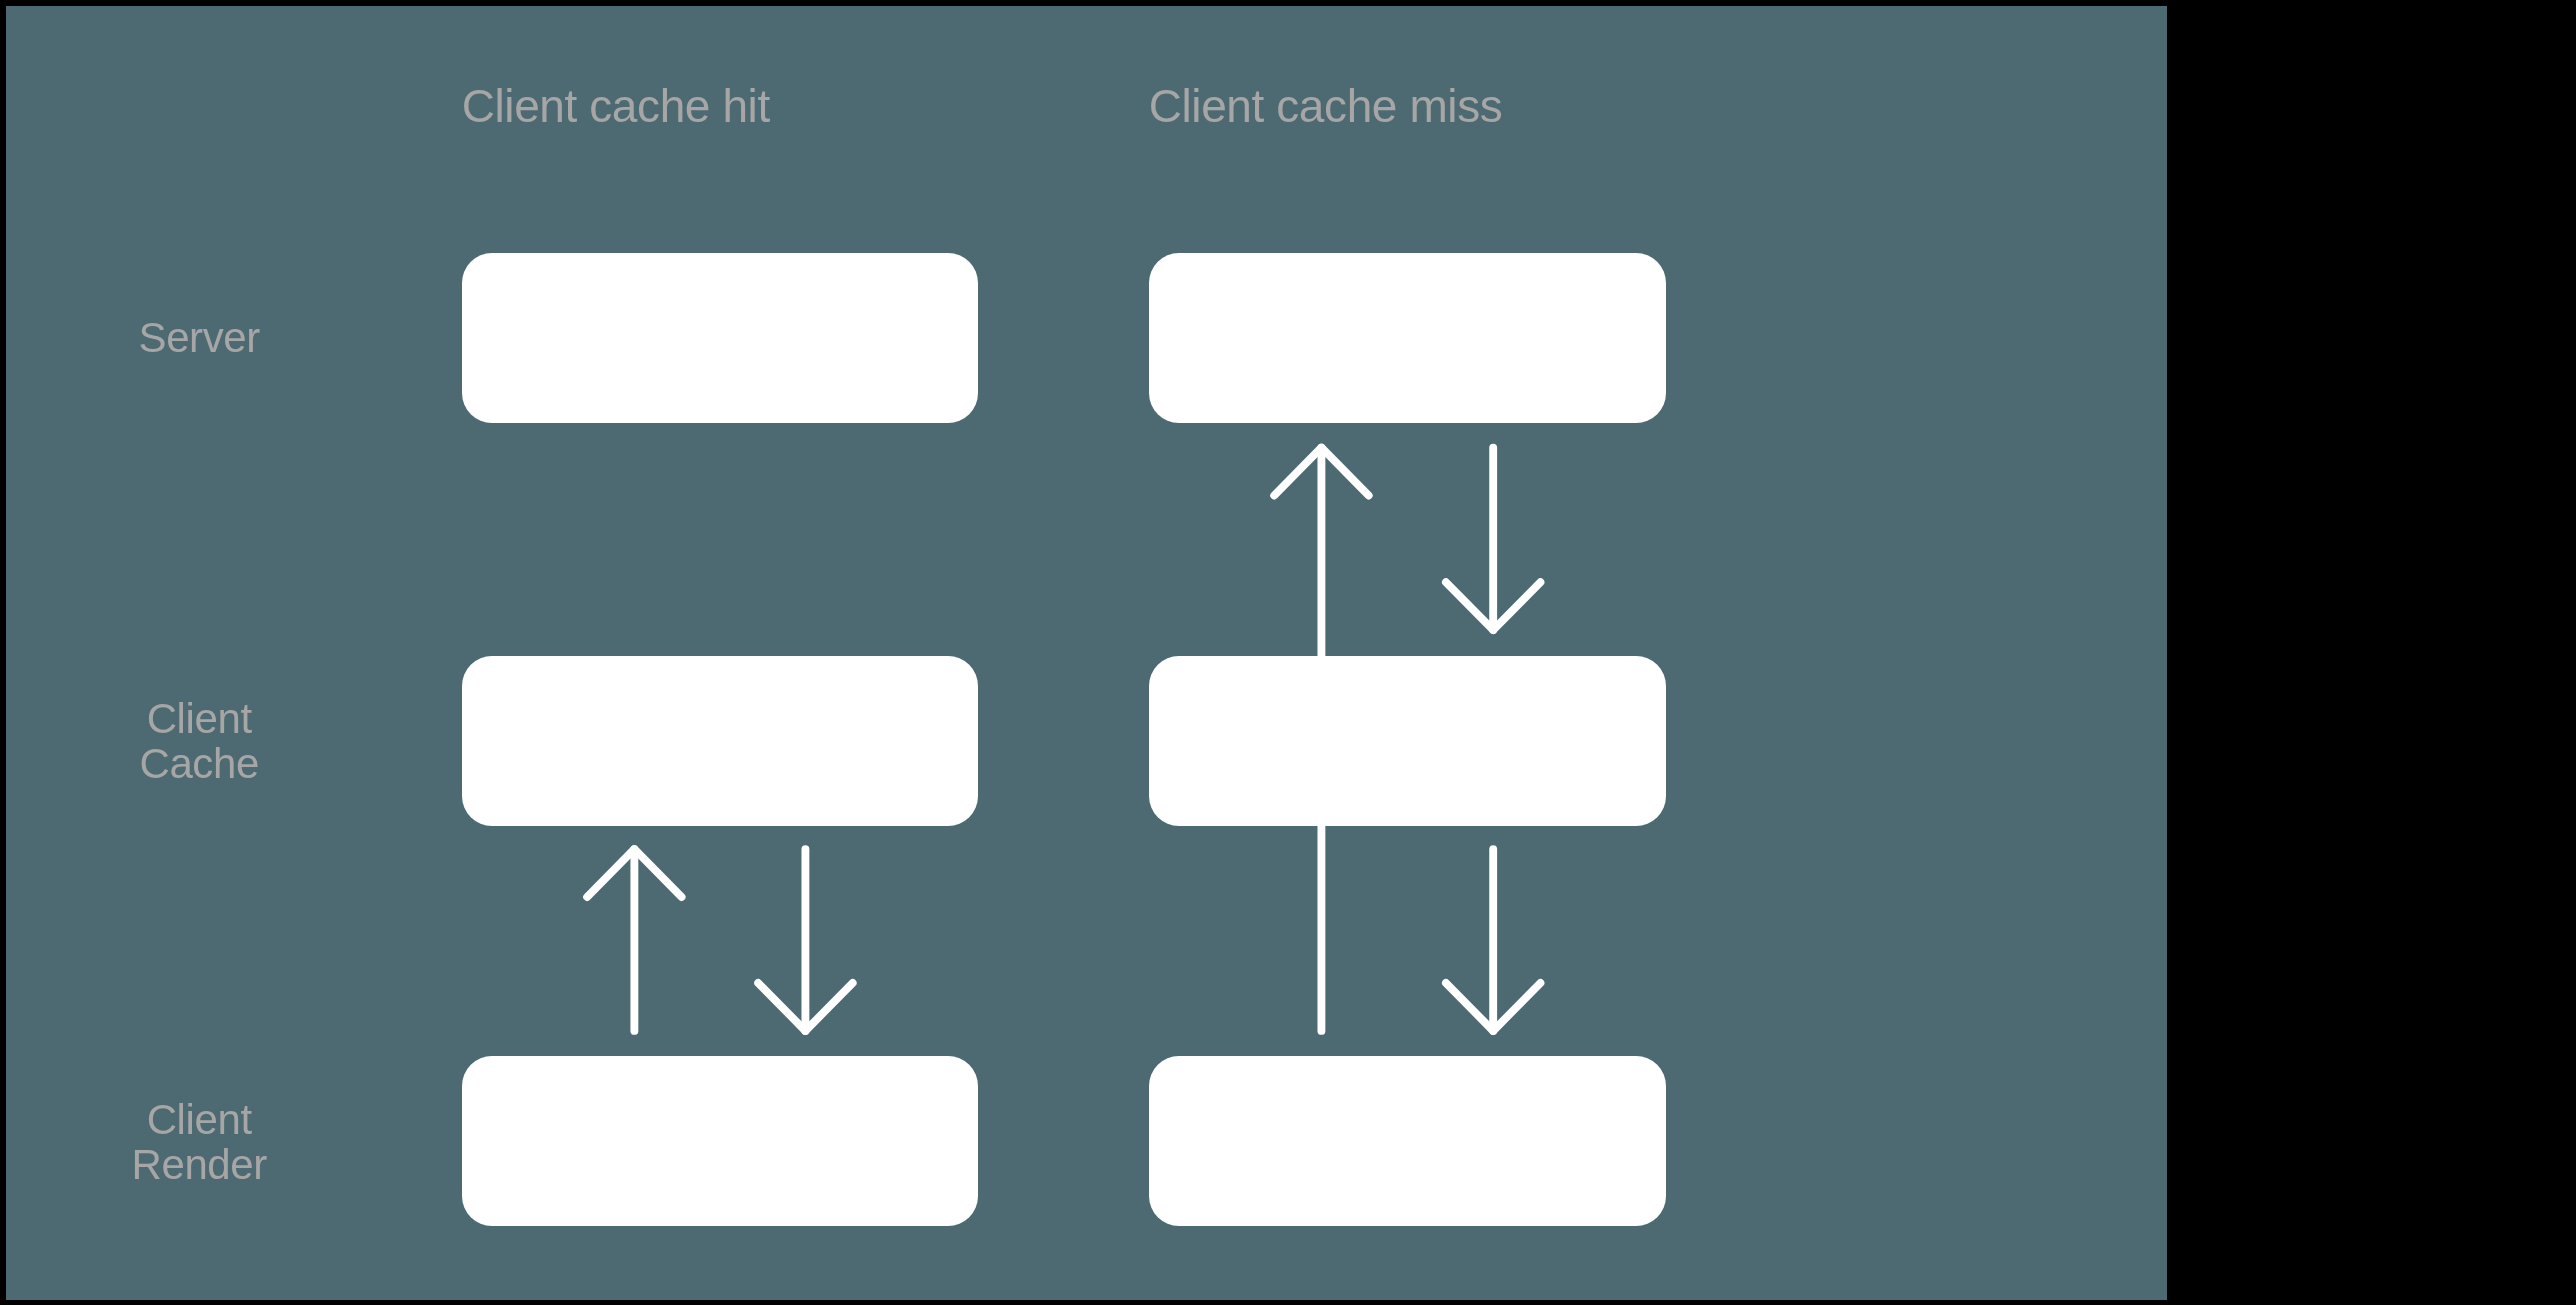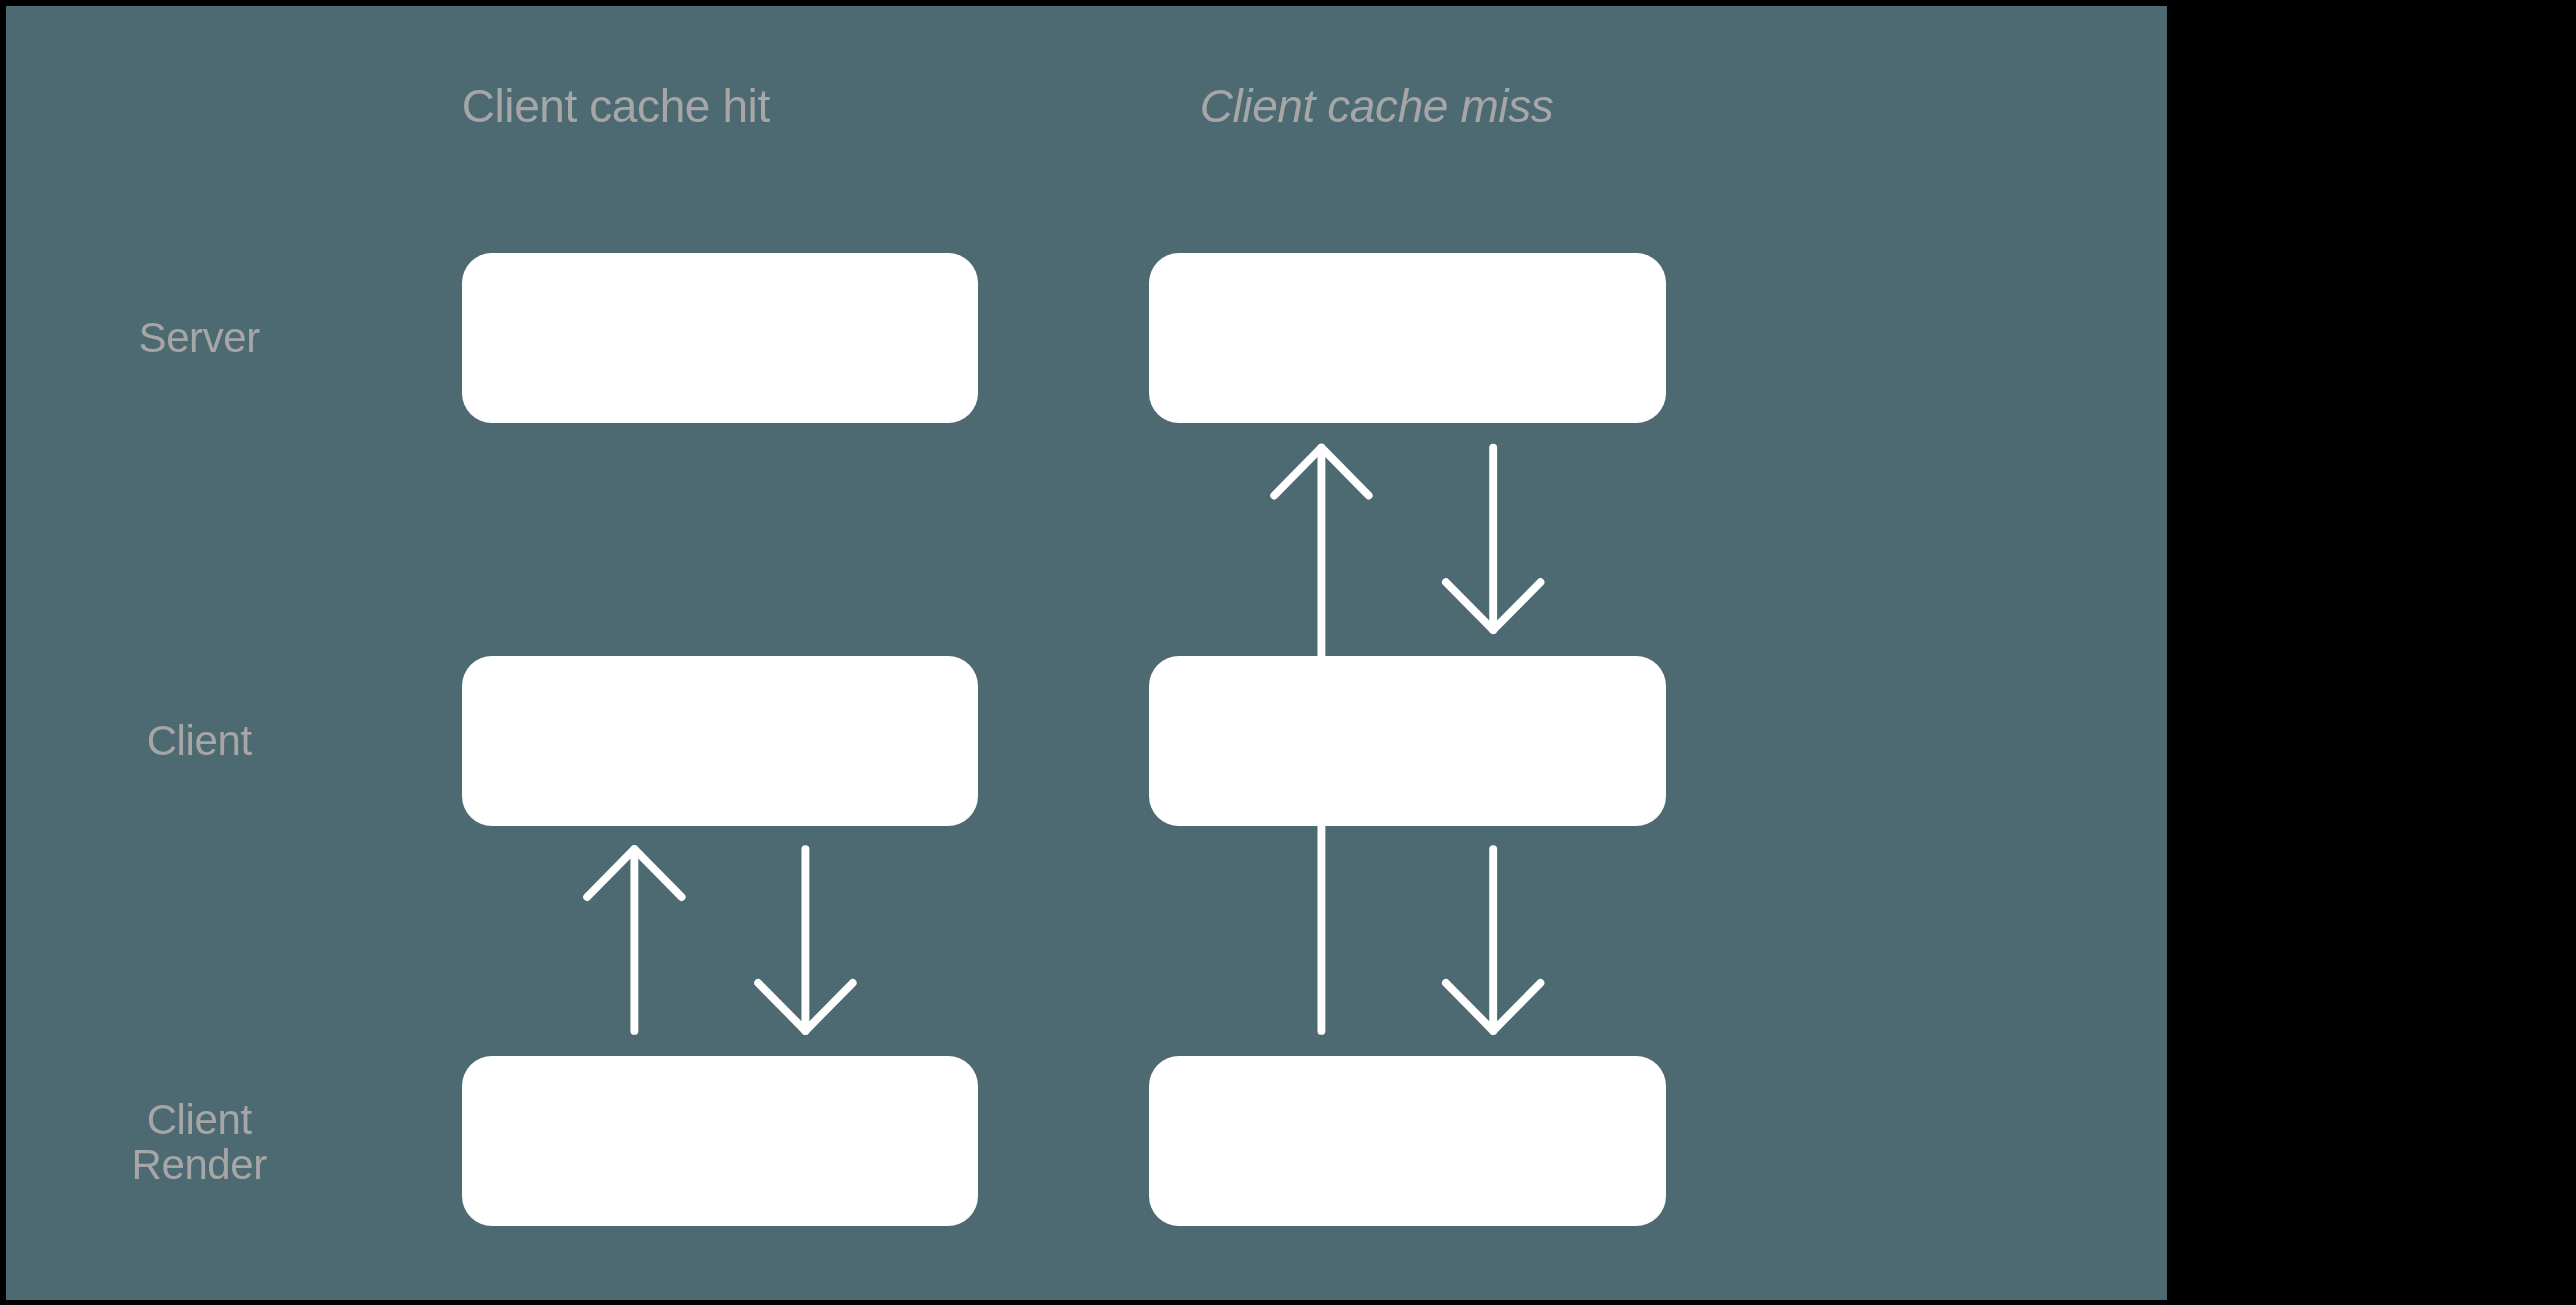--- a/index.html
+++ b/index.html
@@ -74,28 +74,29 @@
     fill: none;
   }
 </style>
 </head>
 <body>
 
 <div id="canvas">
 
   <div class="col-title" style="left:456px; top:77px;">Client cache hit</div>
 
-  <div class="col-title" style="left:1194px; top:77px;font-style:italic;">Client cache miss</div>
+  <div class="col-title" style="left:1143px; top:77px;">Client cache miss</div>
 
   <div class="row-label" style="top:332px;">
     <div>Server</div>
   </div>
 
   <div class="row-label" style="top:735px;">
     <div>Client</div>
+    <div>Cache</div>
   </div>
 
   <div class="row-label" style="top:1136px;">
     <div>Client</div>
     <div>Render</div>
   </div>
 
   <svg id="arrows" viewBox="0 0 3584 1808">
 
     <g>

